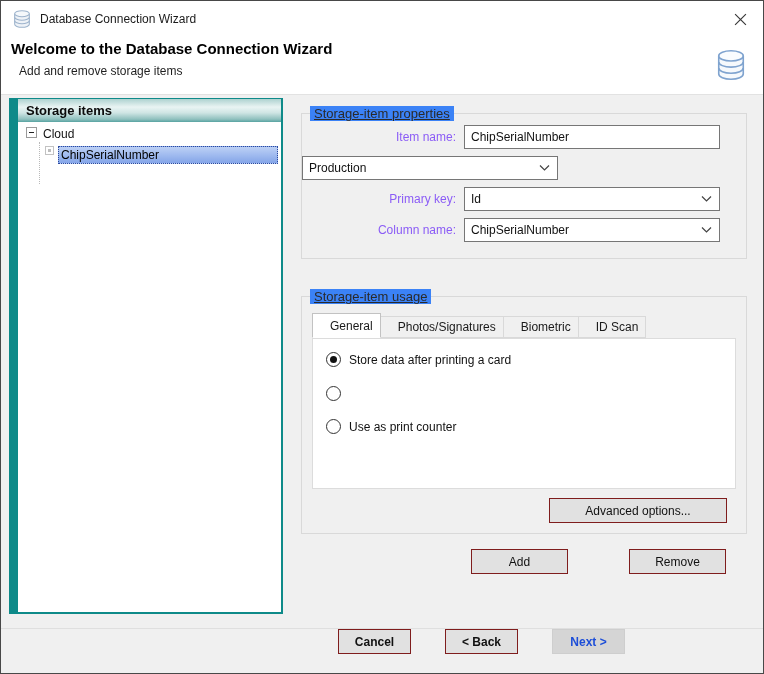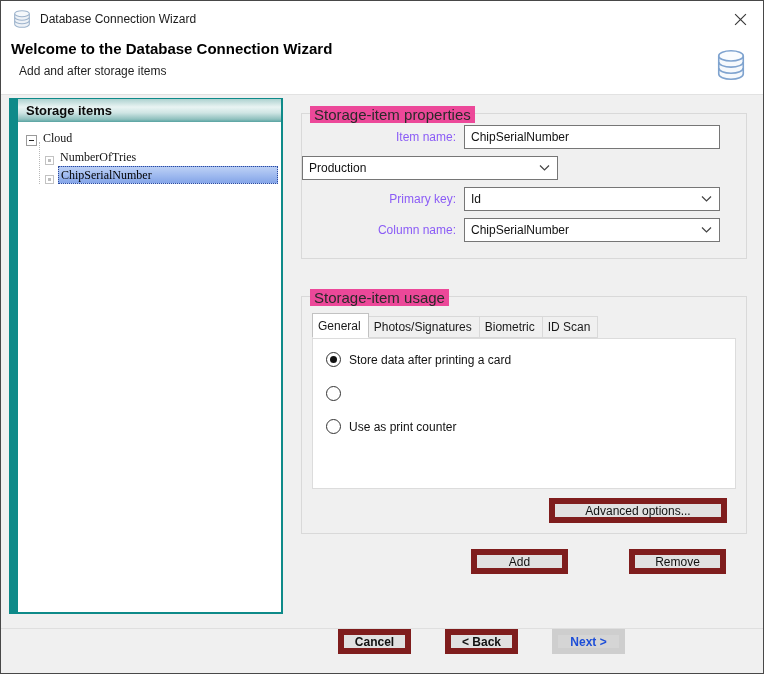--- a/index.html
+++ b/index.html
@@ -64,21 +64,21 @@
     background: linear-gradient(180deg, #aed2d0 0%, #e9f4f3 35%, #cfe5e4 60%, #8fc0be 88%, #57a3a1 100%);
     display: flex; align-items: center;
     padding-left: 8px;
     font-size: 13px; font-weight: bold; color: #0b0b0b;
   }
   .tree { position: relative; padding-top: 5px; }
   .tree-connector {
     position: absolute; left: 21px; top: 20px; width: 1px; height: 42px;
     border-left: 1px dotted #b9b9b9;
   }
-  .tree-row { display: flex; align-items: flex-end; height: 19px; position: relative; font-family: Liberation Serif, serif; }
+  .tree-row { display: flex; align-items: flex-start; height: 19px; position: relative; }
   .tree-row.root { padding-left: 8px; }
   .tree-row.child { padding-left: 27px; }
   .expander {
     width: 11px; height: 11px; background: #fff; border: 1px solid #9a9a9a;
     display: flex; align-items: center; justify-content: center; flex: 0 0 auto;
   }
   .expander .minus { width: 5px; height: 1px; background: #222; }
   .leaf-box {
     width: 9px; height: 9px; background: #fff; border: 1px solid #c2c2c2;
     display: flex; align-items: center; justify-content: center; flex: 0 0 auto;
@@ -93,22 +93,22 @@
   }
   .tree-row.selected .tree-label { margin-left: 2px; color: #000; }
 
   
   .groupbox {
     position: absolute; left: 300px; width: 446px;
     border: 1px solid #d9d9d9; background: transparent;
   }
   .groupbox .gb-label {
     position: absolute; top: -8px; left: 8px;
-    background: #ec4899; padding: 0 4px;
-    font-size: 15px; color: #2a2a2a;
+    background: #3b82f6; padding: 0 4px;
+    font-size: 13px; color: #2a2a2a; text-decoration: underline;
   }
   #gb-properties { top: 112px; height: 146px; }
   #gb-usage { top: 295px; height: 238px; }
 
   .field-row { position: absolute; left: 0; right: 0; height: 25px; display: flex; align-items: center; }
   .field-label {
     width: 162px; text-align: right; padding-right: 8px;
     font-size: 12px; color: #8b5cf6;
   }
   .text-input, .combo {
@@ -123,21 +123,21 @@
   }
   .combo .chev { width: 11px; height: 8px; flex: 0 0 auto; }
 
   
   .tabs {
     position: absolute; left: 10px; top: 17px; display: flex; align-items: flex-end; height: 24px;
   }
   .tab {
     font-size: 12px; color: #1a1a1a;
     background: #f0f0f0; border: 1px solid #d9d9d9;
-    padding: 3px 7px 4px 5px; height: 22px;
+    padding: 3px 7px 4px 17px; height: 22px;
     margin-right: -1px;
   }
   .tab.active {
     background: #ffffff; border-color: #c2c2c2; border-bottom-color: #ffffff;
     height: 25px; padding-top: 5px; position: relative; z-index: 2;
   }
   .tab-page {
     position: absolute; left: 10px; top: 41px; width: 424px; height: 151px;
     background: #ffffff; border: 1px solid #dcdcdc;
   }
@@ -145,21 +145,21 @@
   .radio {
     width: 15px; height: 15px; border-radius: 50%;
     border: 1px solid #333; background: #fff;
     display: flex; align-items: center; justify-content: center; flex: 0 0 auto;
   }
   .radio.checked .r-dot { width: 7px; height: 7px; border-radius: 50%; background: #111; }
   .radio-label { font-size: 12px; color: #111; margin-left: 8px; }
 
   
   .btn {
-    background: #e1e1e1; border: 6px solid #7f1d1d;
+    background: #e1e1e1; border: 1px solid #7f1d1d;
     font-family: "Liberation Sans", sans-serif; font-size: 12px; color: #111;
     display: flex; align-items: center; justify-content: center;
   }
   .btn.disabled { background: #d5d5d5; border-color: #cecece; color: #1d4ed8; }
 
   #btn-advanced { position: absolute; left: 247px; top: 201px; width: 178px; height: 25px; }
   #btn-add    { position: absolute; left: 470px; top: 548px; width: 97px; height: 25px; }
   #btn-remove { position: absolute; left: 628px; top: 548px; width: 97px; height: 25px; }
 
   
@@ -187,21 +187,21 @@
     </svg>
     <span class="title-text">Database Connection Wizard</span>
     <button class="close-btn">
       <svg width="13" height="13" viewBox="0 0 12 12">
         <path d="M1 1 L11 11 M11 1 L1 11" stroke="#3a3a3a" stroke-width="1.1" fill="none"></path>
       </svg>
     </button>
   </div>
 
   <div class="header-title">Welcome to the Database Connection Wizard</div>
-  <div class="header-subtitle">Add and after storage items</div>
+  <div class="header-subtitle">Add and remove storage items</div>
   <svg class="header-db-icon" viewBox="0 0 30 30">
     <path d="M3.5 6.5 v17 a11.5 4.8 0 0 0 23 0 v-17" fill="#f6f9fc" stroke="#7fa3cf" stroke-width="1.5"></path>
     <path d="M3.5 12.2 a11.5 4.8 0 0 0 23 0" fill="none" stroke="#7fa3cf" stroke-width="1.5"></path>
     <path d="M3.5 17.9 a11.5 4.8 0 0 0 23 0" fill="none" stroke="#7fa3cf" stroke-width="1.5"></path>
     <ellipse cx="15" cy="6.5" rx="11.5" ry="4.8" fill="#fafcfe" stroke="#7fa3cf" stroke-width="1.5"></ellipse>
   </svg>
   <div class="header-sep"></div>
 
   <div class="body-bg"></div>
 
@@ -210,26 +210,20 @@
     <div class="tree">
       <div class="tree-connector"></div>
 
       <div class="tree-row root">
         <span class="expander">
             <span class="minus"></span>
           </span>
         <span class="tree-label">Cloud</span>
       </div>
 
-      <div class="tree-row child">
-        <span class="leaf-box">
-            <span class="dot"></span>
-          </span>
-        <span class="tree-label">NumberOfTries</span>
-      </div>
 
       <div class="tree-row child selected">
         <span class="leaf-box">
             <span class="dot"></span>
           </span>
         <span class="sel-wrap">
           <span class="tree-label">ChipSerialNumber</span>
         </span>
       </div>
     </div>

